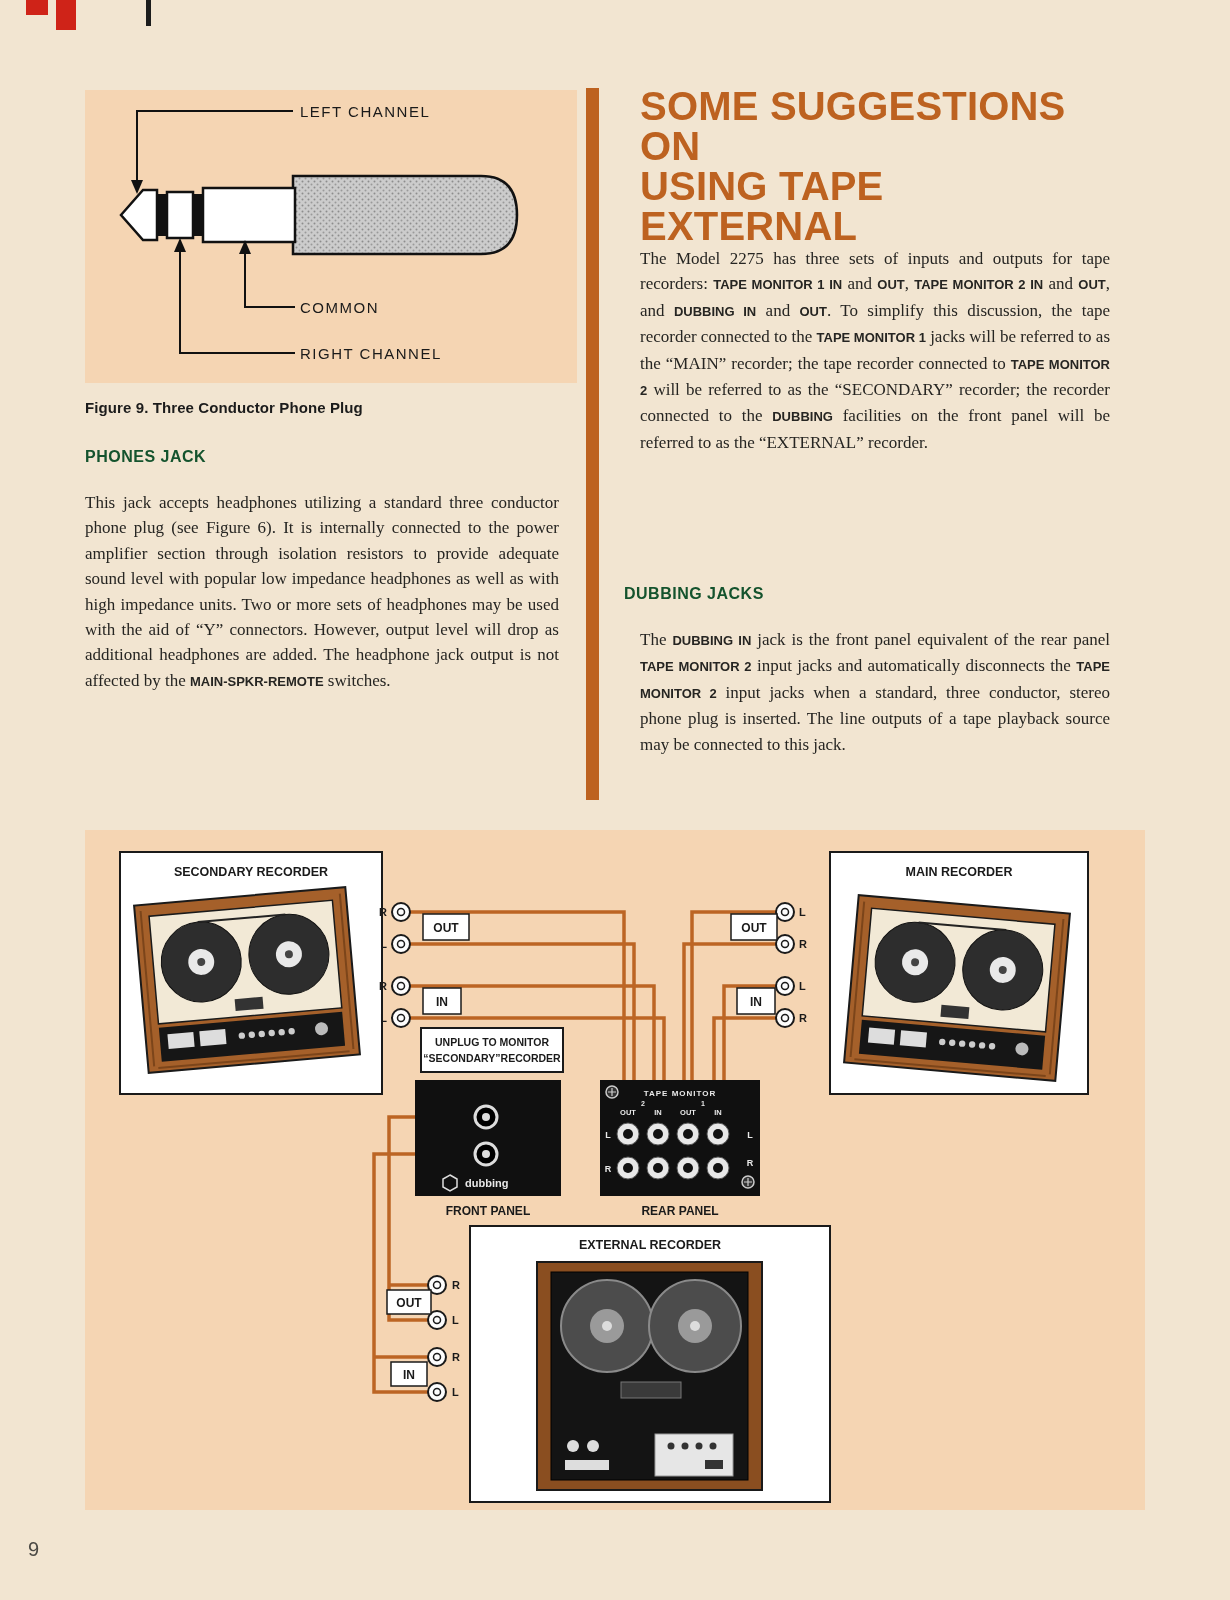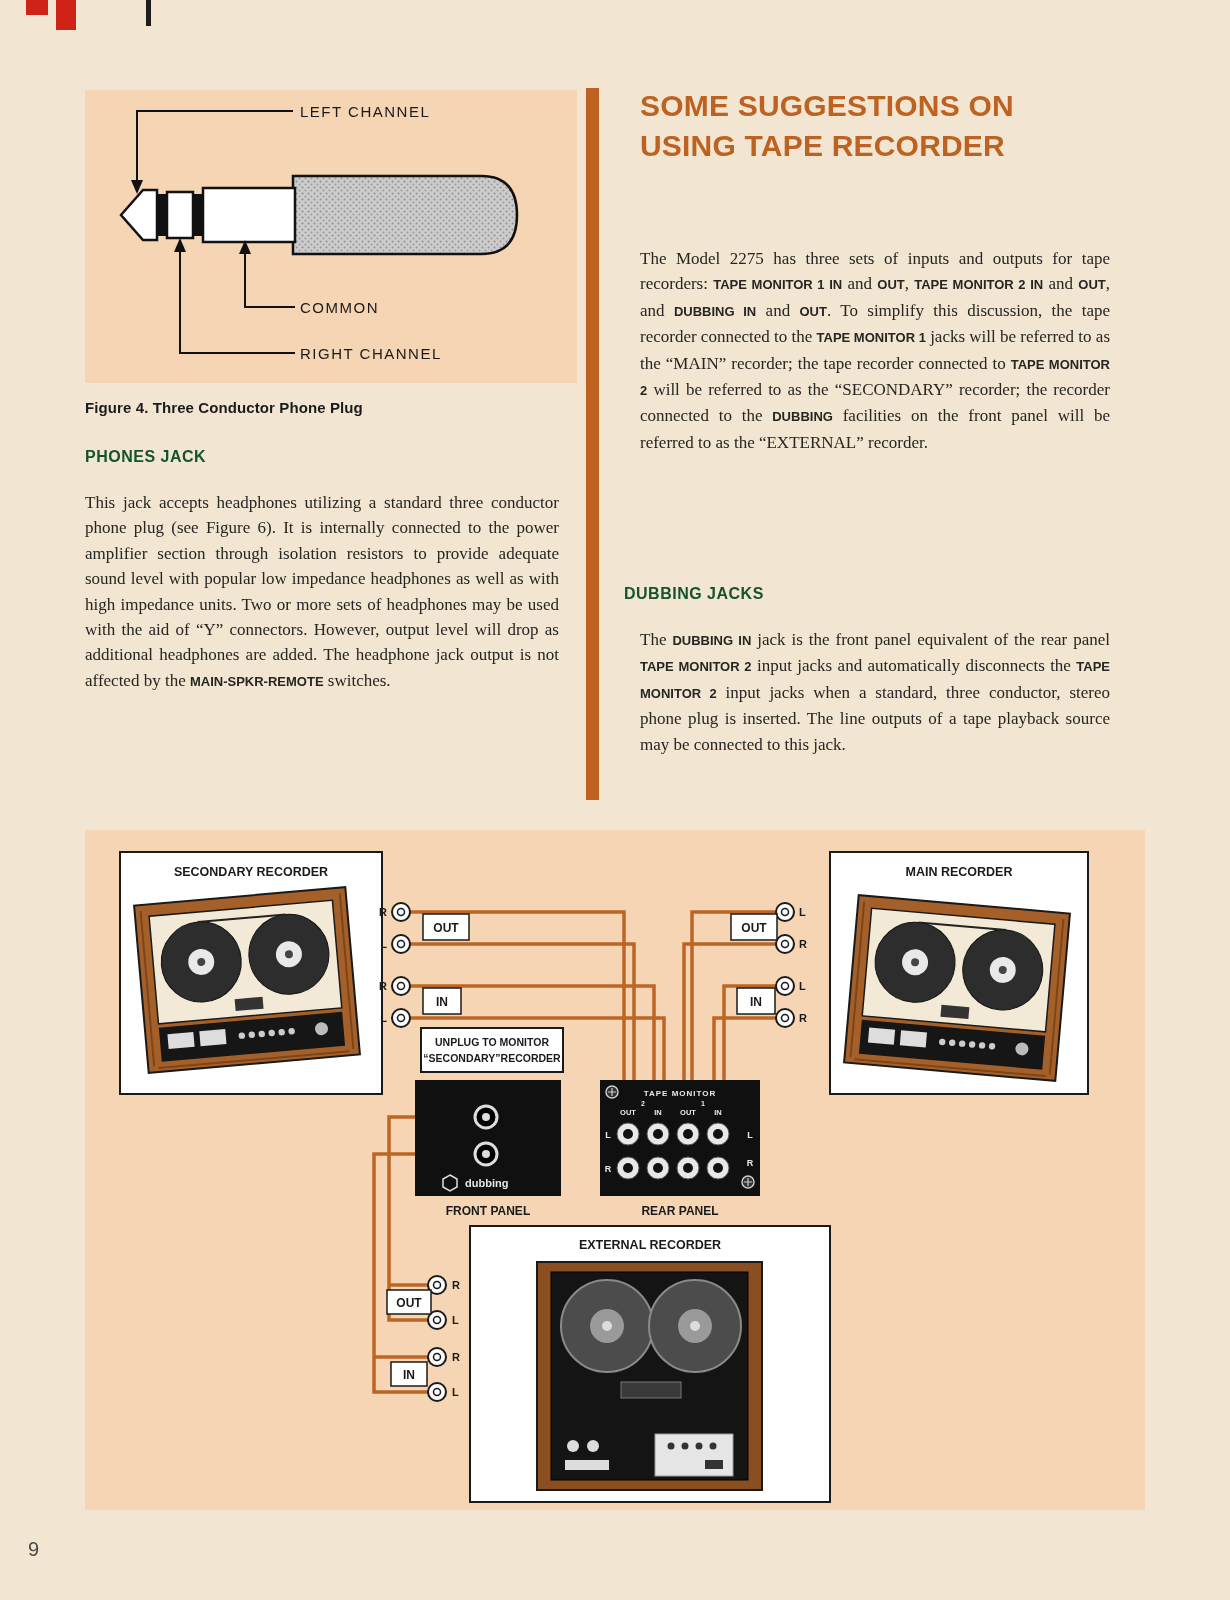--- a/index.html
+++ b/index.html
@@ -8,21 +8,21 @@
   .artifact{position:absolute;}
   .fig-box{position:absolute;background:#f5d5b3;text-align:right;}
   .caption{position:absolute;font-family:"Liberation Sans",sans-serif;font-weight:700;
            font-size:15px;color:#1b1b1b;letter-spacing:0.1px;}
   .subhead{position:absolute;font-family:"Liberation Sans",sans-serif;font-weight:700;
            font-size:16px;color:#14532d;letter-spacing:0.5px;}
   .bodytext{position:absolute;font-size:17px;line-height:25.4px;text-align:justify;
             color:#262522;}
   .bodytext .b{font-family:"Liberation Sans",sans-serif;font-weight:700;font-size:13px;}
   .title{position:absolute;font-family:"Liberation Sans",sans-serif;font-weight:700;
-         font-size:30px;line-height:40px;color:#bd6220;letter-spacing:0.2px;}
+         font-size:40px;line-height:40px;color:#bd6220;letter-spacing:0.2px;}
   .divider{position:absolute;background:#bd6220;}
   .pagenum{position:absolute;font-family:"Liberation Sans",sans-serif;font-size:20px;
            color:#4c4a45;}
   svg text{font-family:"Liberation Sans",sans-serif;font-weight:700;fill:#1a1a1a;}
   svg text.white{fill:#e9e9e9;}
   svg text.fig6lab{font-weight:400;letter-spacing:1.5px;}
 </style>
 </head>
 <body>
 
@@ -56,33 +56,33 @@
       <path d="M210,217 H160 V162" fill="none" stroke="#111" stroke-width="2"></path>
       <polygon points="154,164 166,164 160,150" fill="#111"></polygon>
       <text x="215" y="223" font-size="15" class="fig6lab">COMMON</text>
 
       <path d="M210,263 H95 V160" fill="none" stroke="#111" stroke-width="2"></path>
       <polygon points="89,162 101,162 95,148" fill="#111"></polygon>
       <text x="215" y="269" font-size="15" class="fig6lab">RIGHT  CHANNEL</text>
     </svg>
   </div>
 
-  <div class="caption" style="left:85px;top:399px;">Figure 4. Three Conductor Phone Plug</div>
+  <div class="caption" style="left:85px;top:399px;">Figure 9. Three Conductor Phone Plug</div>
 
   <div class="subhead" style="left:85px;top:448px;">PHONES JACK</div>
 
   <div class="bodytext" style="left:85px;top:490px;width:474px;"><span>This jack accepts headphones utilizing a standard three conductor phone plug (see Figure 6). It is internally connected to the power amplifier section through isolation resistors to provide adequate sound level with popular low impedance headphones as well as with high impedance units. Two or more sets of headphones may be used with the aid of “Y” connectors. However, output level will drop as additional headphones are added. The headphone jack output is not affected by the </span><span class="b">MAIN-SPKR-REMOTE</span><span> switches.</span></div>
 
   <div class="caption" style="left:85px;top:797px;margin-top:36px;">Figure 7. Tape Recorder Connections</div>
 
   <div class="divider" style="left:586px;top:88px;width:13px;height:712px;"></div>
 
   <div class="title" style="left:640px;top:86px;width:470px;">
     <div>SOME SUGGESTIONS ON</div>
-    <div>USING TAPE RECORDER</div>
+    <div>USING TAPE EXTERNAL</div>
   </div>
 
   <div class="bodytext" style="left:640px;top:246px;width:470px;"><span>The Model 2275 has three sets of inputs and outputs for tape recorders: </span><span class="b">TAPE MONITOR 1 IN</span><span> and </span><span class="b">OUT</span><span>, </span><span class="b">TAPE MONITOR 2 IN</span><span> and </span><span class="b">OUT</span><span>, and </span><span class="b">DUBBING IN</span><span> and </span><span class="b">OUT</span><span>. To simplify this discussion, the tape recorder connected to the </span><span class="b">TAPE MONITOR 1</span><span> jacks will be referred to as the “MAIN” recorder; the tape recorder connected to </span><span class="b">TAPE MONITOR 2</span><span> will be referred to as the “SECONDARY” recorder; the recorder connected to the </span><span class="b">DUBBING</span><span> facilities on the front panel will be referred to as the “EXTERNAL” recorder.</span></div>
 
   <div class="subhead" style="left:624px;top:585px;">DUBBING JACKS</div>
 
   <div class="bodytext" style="left:640px;top:627px;width:470px;"><span>The </span><span class="b">DUBBING IN</span><span> jack is the front panel equivalent of the rear panel </span><span class="b">TAPE MONITOR 2</span><span> input jacks and automatically disconnects the </span><span class="b">TAPE MONITOR 2</span><span> input jacks when a standard, three conductor, stereo phone plug is inserted. The line outputs of a tape playback source may be connected to this jack.</span></div>
 
   <div class="fig-box" style="left:85px;top:830px;width:1060px;height:680px;">
     <svg width="1060" height="680" viewBox="0 0 1060 680">

